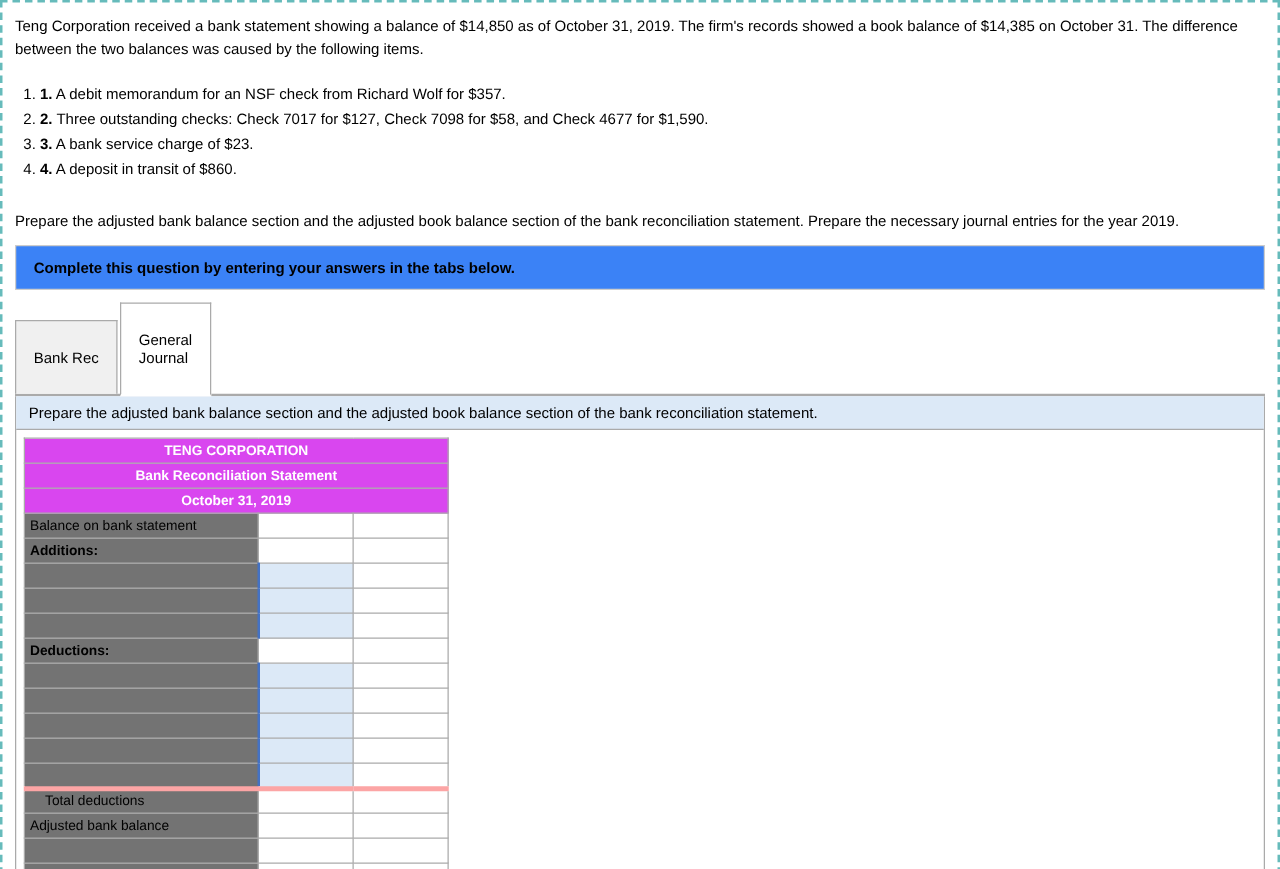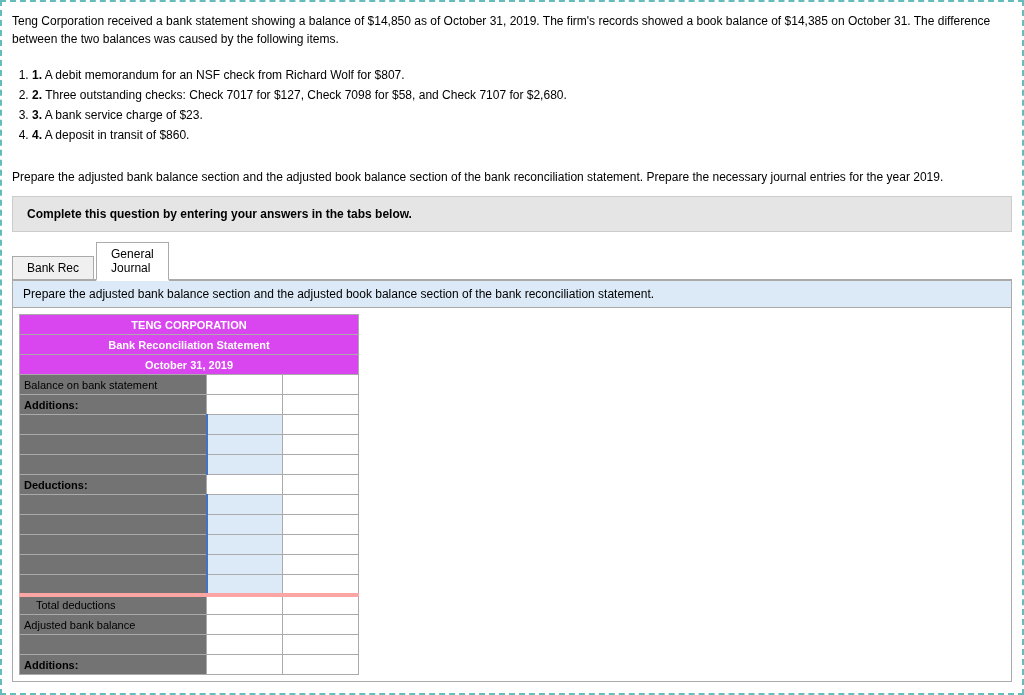--- a/index.html
+++ b/index.html
@@ -21,35 +21,35 @@
       margin-left: 20px;
     }
     .problem-text ol li {
       margin-bottom: 2px;
     }
     .instruction-text {
       margin-bottom: 10px;
       line-height: 1.5;
     }
     .complete-box {
-      background: #e5e5e5;
+      background: #3b82f6;
       border: 1px solid #ccc;
       padding: 10px 14px;
       font-weight: bold;
       margin-bottom: 10px;
       font-size: 12px;
     }
     .tabs-row {
       display: flex;
       align-items: flex-end;
       border-bottom: 2px solid #aaa;
       margin-bottom: 0;
     }
     .tab {
-      padding: 4px 14px;
+      padding: 22px 14px;
       border: 1px solid #aaa;
       background: #f0f0f0;
       cursor: pointer;
       font-size: 12px;
       margin-right: 2px;
       border-bottom: none;
     }
     .tab.active {
       background: #fff;
       border-bottom: 2px solid #fff;
@@ -122,22 +122,22 @@
   </style>
 </head>
 <body>
 
 
 
 <div class="problem-text">
   <p>Teng Corporation received a bank statement showing a balance of $14,850 as of October 31, 2019. The firm's records showed a book balance of $14,385 on October 31. The difference between the two balances was caused by the following items.</p>
   <br>
   <ol type="1">
-    <li><strong>1.</strong> <span>A debit memorandum for an NSF check from Richard Wolf for $807.</span></li>
-    <li><strong>2.</strong> <span>Three outstanding checks: Check 7017 for $127, Check 7098 for $58, and Check 7107 for $2,680.</span></li>
+    <li><strong>1.</strong> <span>A debit memorandum for an NSF check from Richard Wolf for $357.</span></li>
+    <li><strong>2.</strong> <span>Three outstanding checks: Check 7017 for $127, Check 7098 for $58, and Check 4677 for $1,590.</span></li>
     <li><strong>3.</strong> <span>A bank service charge of $23.</span></li>
     <li><strong>4.</strong> <span>A deposit in transit of $860.</span></li>
   </ol>
 </div>
 <br>
 <div class="instruction-text">
   <span>Prepare the adjusted bank balance section and the adjusted book balance section of the bank reconciliation statement. Prepare the necessary journal entries for the year 2019.</span>
 </div>
 
 <div class="complete-box">

